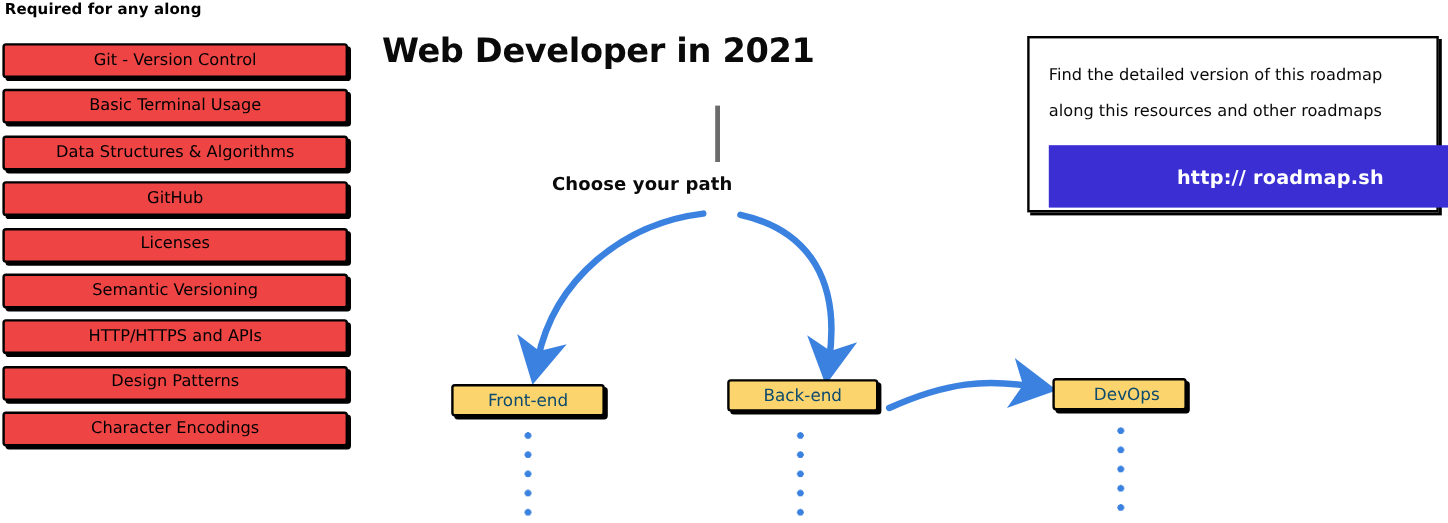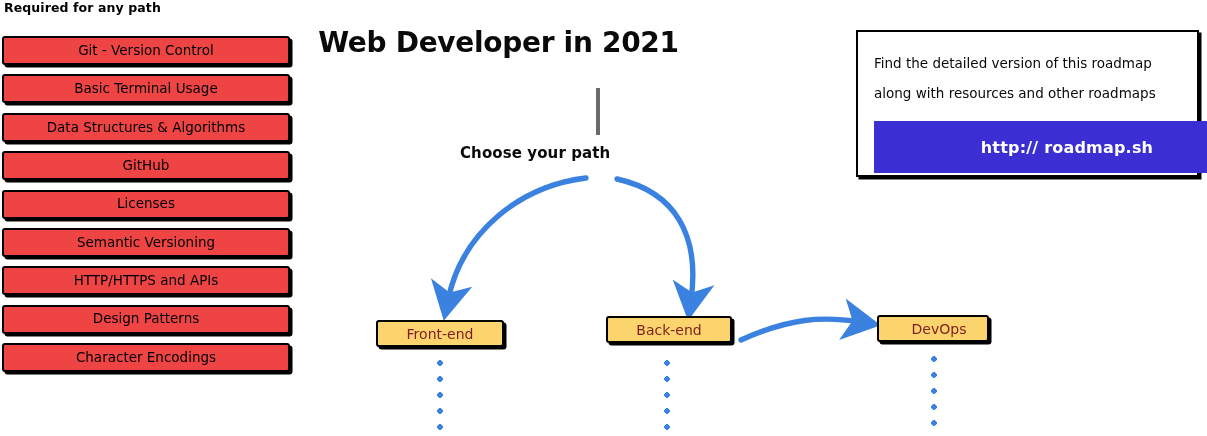--- a/index.html
+++ b/index.html
@@ -116,21 +116,21 @@
     border-radius: 3px;
     box-shadow: 2.5px 2.5px 0 0 #000000;
     display: flex;
     align-items: center;
     justify-content: center;
     height: 27px;
   }
   .node-label {
     font-size: 14px;
     font-weight: 500;
-    color: #7f1d1d;
+    color: #0c4a6e;
     white-space: nowrap;
     line-height: 1;
   }
   #node-frontend { left: 376px; top: 320px; width: 128px; }
   #node-backend  { left: 606px; top: 316px; width: 126px; text-align: right; }
   #node-devops   { left: 877px; top: 315px; width: 112px; padding-left: 12px; }
 
   .dotted-trail {
     position: absolute;
     width: 6px;
@@ -184,21 +184,21 @@
     font-size: 16px;
     font-weight: bold;
     color: #ffffff;
     letter-spacing: 0.2px;
   }
 </style>
 </head>
 <body>
 
 <section id="required-section">
-  <div id="required-heading">Required for any path</div>
+  <div id="required-heading">Required for any along</div>
 
   <div id="required-list">
     <div class="req-item">
       <span class="req-label">Git - Version Control</span>
     </div>
     <div class="req-item">
       <span class="req-label">Basic Terminal Usage</span>
     </div>
     <div class="req-item">
       <span class="req-label">Data Structures &amp; Algorithms</span>
@@ -259,18 +259,18 @@
   <span class="node-label">DevOps</span>
 </div>
 
 <div class="dotted-trail" id="trail-frontend"></div>
 <div class="dotted-trail" id="trail-backend"></div>
 <div class="dotted-trail" id="trail-devops"></div>
 
 <aside id="info-card">
   <div id="info-lines">
     <div class="info-line">Find the detailed version of this roadmap</div>
-    <div class="info-line">along with resources and other roadmaps</div>
+    <div class="info-line">along this resources and other roadmaps</div>
   </div>
   <a id="info-url-button">
     <span id="info-url-label">http:// roadmap.sh</span>
   </a>
 </aside>
 
 </body></html>

